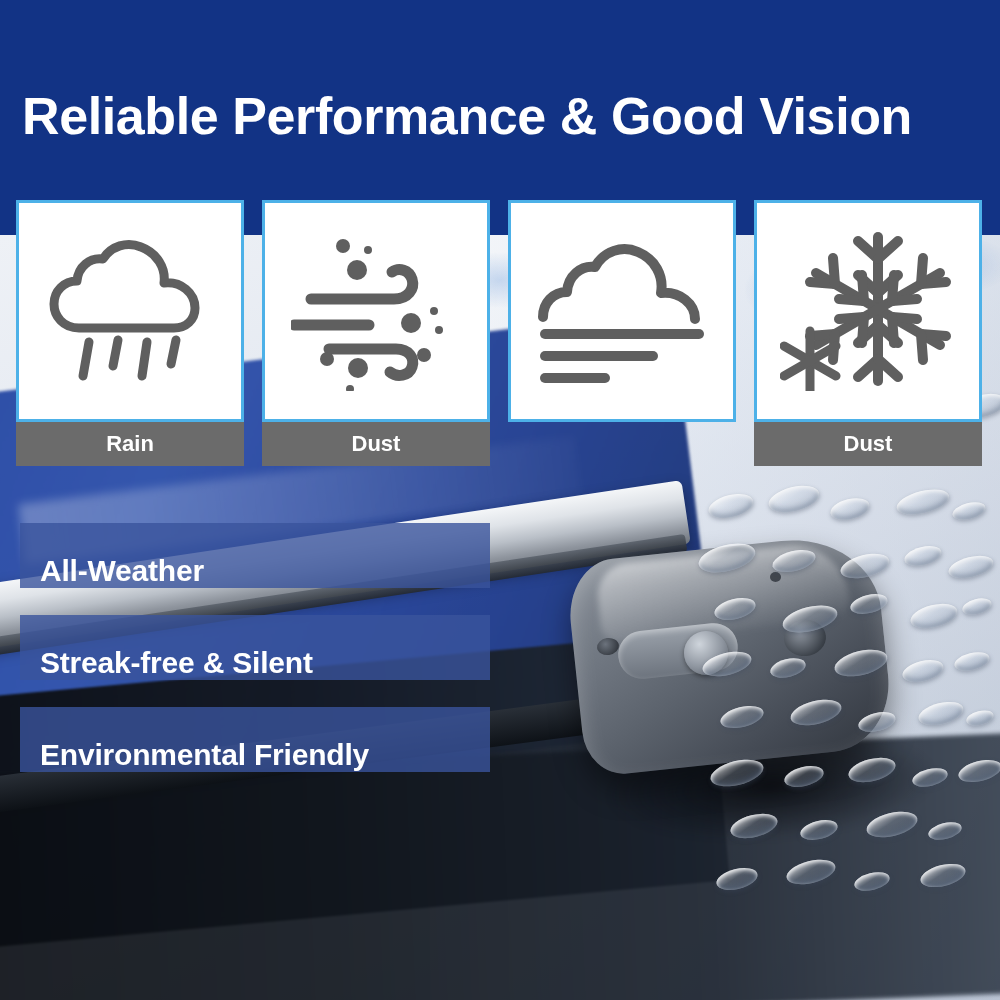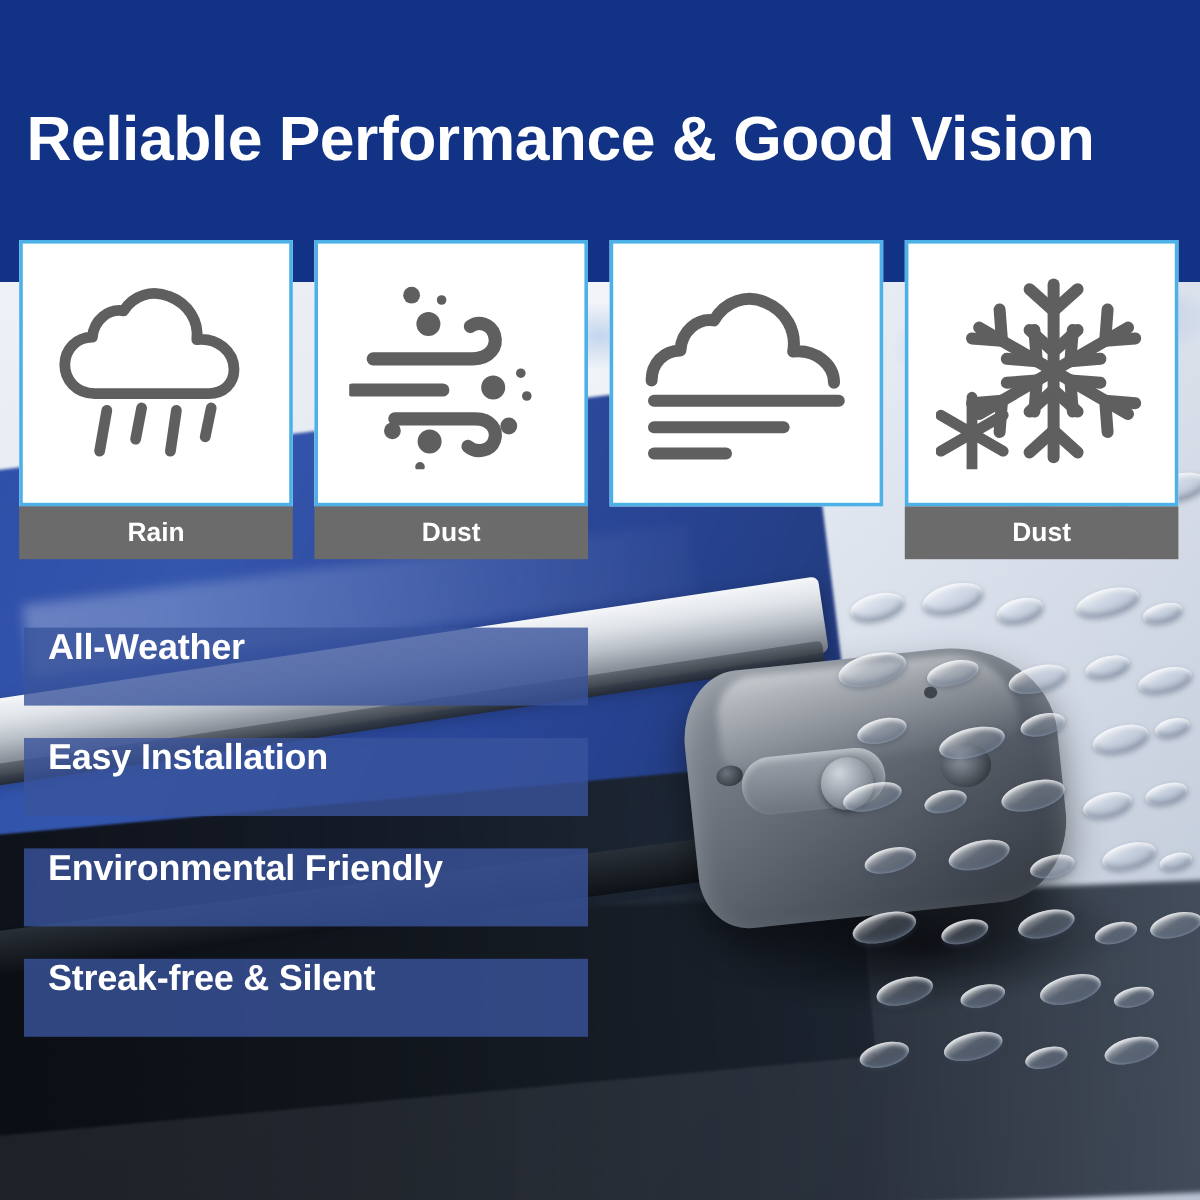--- a/index.html
+++ b/index.html
@@ -93,21 +93,21 @@
     border:3px solid #4db1e8;box-sizing:border-box;}
   .card-label{position:relative;width:228px;height:44px;background:#6b6b6b;
     color:#ffffff;font-size:22px;font-weight:bold;
     display:flex;align-items:center;justify-content:center;box-sizing:border-box;}
   .card-icon{position:absolute;inset:0;display:flex;align-items:center;justify-content:center;}
   .card-icon svg{display:block;}
 
   
   .features{position:absolute;left:20px;top:523px;width:470px;}
   .feat{position:relative;width:470px;height:65px;background:rgba(57,84,156,.80);
-    margin-bottom:27px;display:flex;align-items:flex-start;}
+    margin-bottom:27px;display:flex;align-items:flex-end;}
   .feat span{color:#ffffff;font-size:30px;font-weight:bold;padding-left:20px;letter-spacing:-.2px;}
 </style>
 </head>
 <body>
 
 <div class="poster">
 
   <div class="photo">
     <div class="photo-base"></div>
     <div class="glass-sheen"></div>
@@ -277,23 +277,20 @@
       <div class="card-label">Dust</div>
     </div>
 
   </div>
 
   <div class="features">
     <div class="feat">
       <span>All-Weather</span>
     </div>
     <div class="feat">
-      <span>Easy Installation</span>
+      <span>Streak-free &amp; Silent</span>
     </div>
     <div class="feat">
       <span>Environmental Friendly</span>
     </div>
-    <div class="feat">
-      <span>Streak-free &amp; Silent</span>
-    </div>
   </div>
 
 </div>
 
 </body></html>

